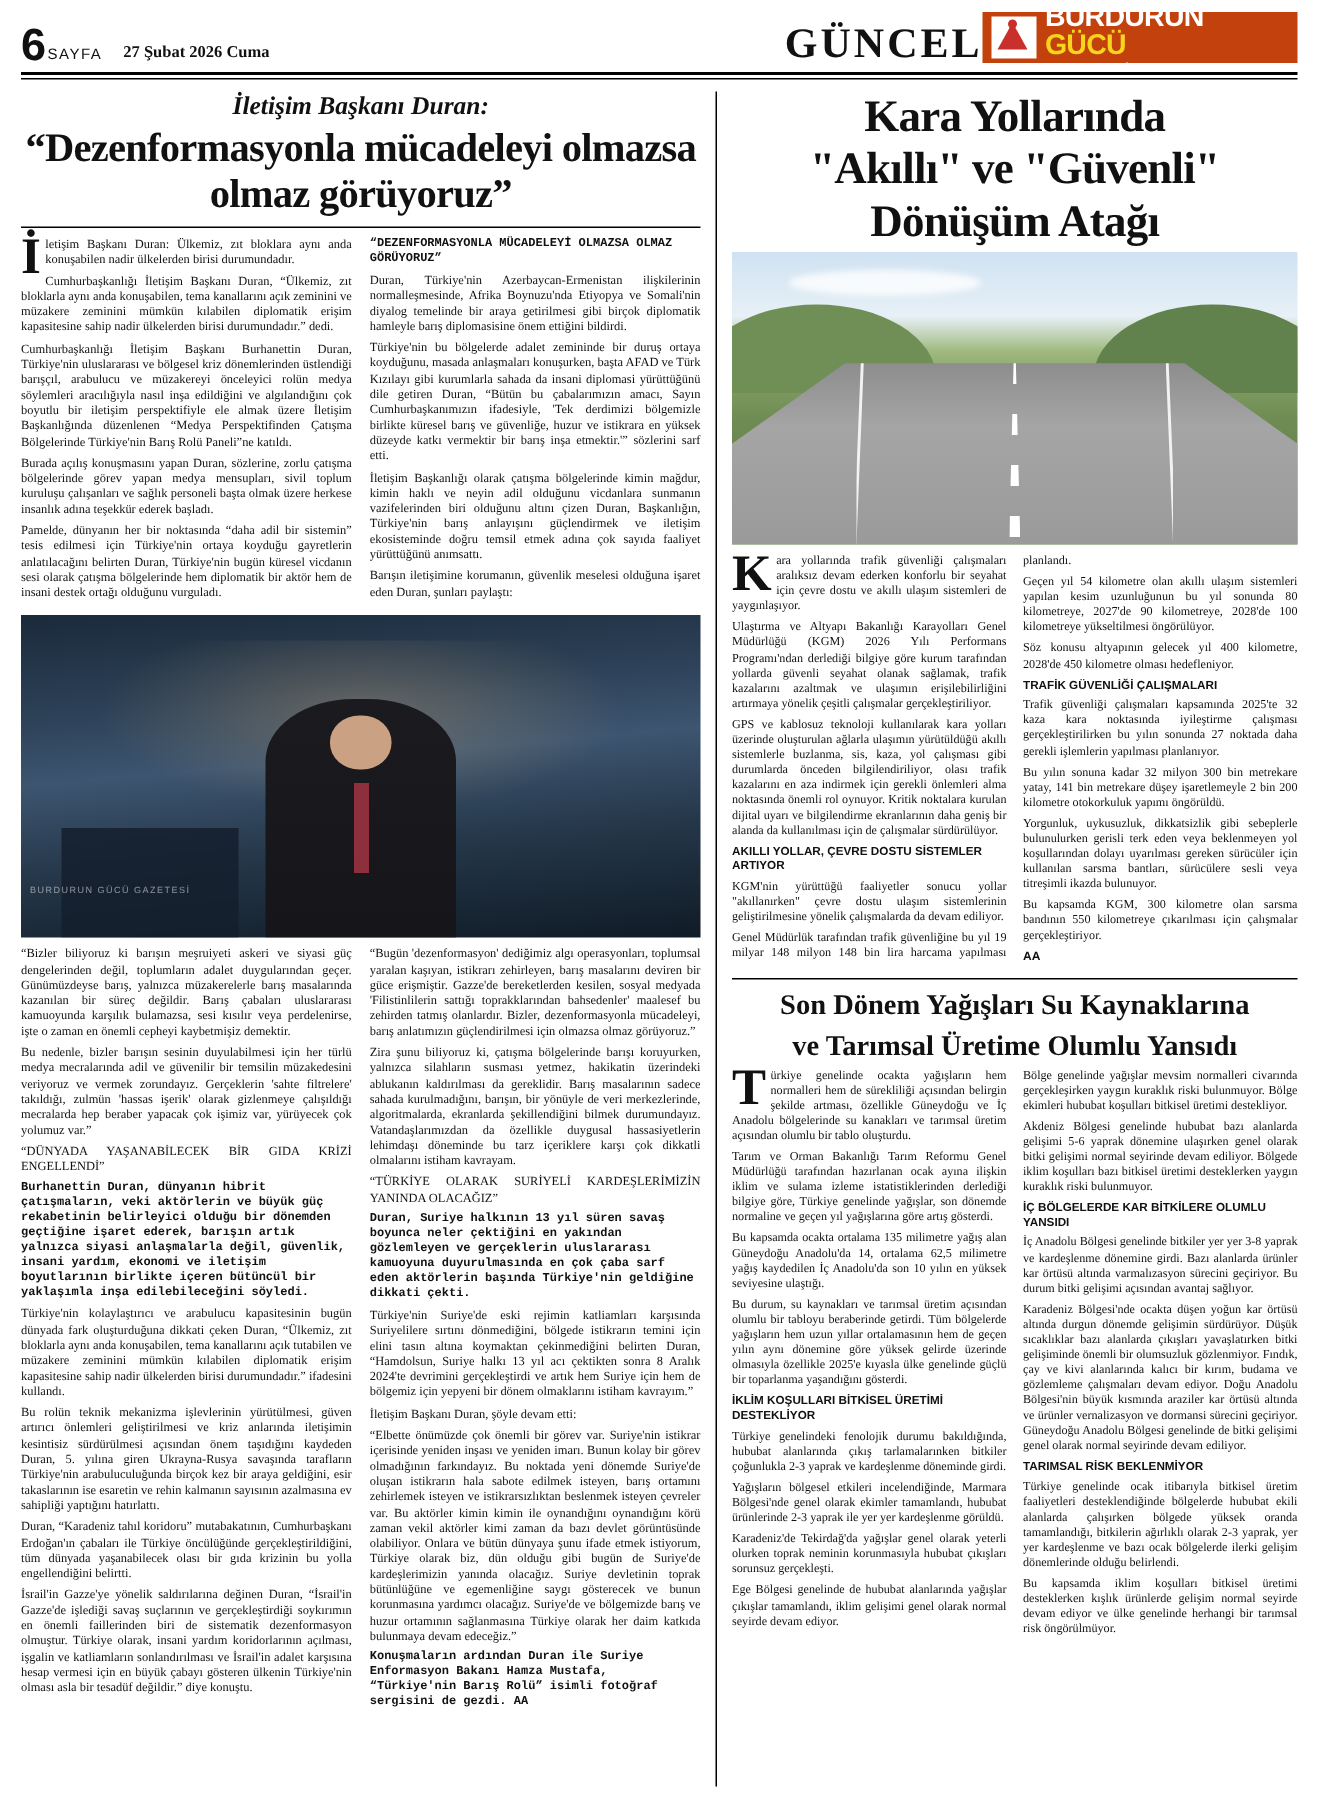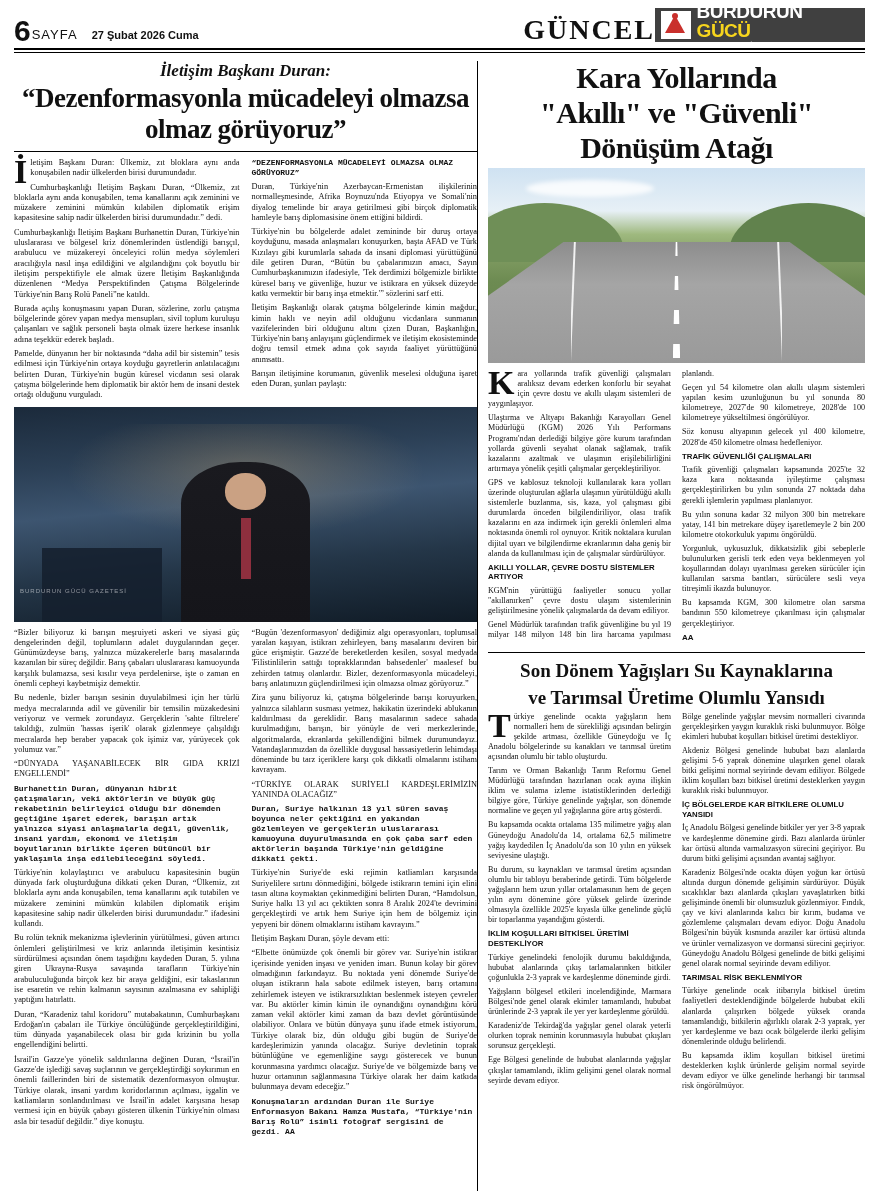--- a/index.html
+++ b/index.html
@@ -29,47 +29,47 @@
   }
   .page-num {
     font-family: "Liberation Sans", sans-serif;
     font-weight: bold;
     font-size: 30px;
     line-height: 26px;
     letter-spacing: -1px;
   }
   .page-num-label {
     font-family: "Liberation Sans", sans-serif;
-    font-size: 13px;
+    font-size: 10px;
     letter-spacing: 1px;
     margin-left: 2px;
     margin-bottom: 2px;
   }
   .masthead-left { display:flex; align-items: flex-end; }
   .masthead-date {
-    font-family: Liberation Sans, sans-serif;
+    font-family: Liberation Serif, serif;
     font-size: 11px;
     margin-left: 14px;
     margin-bottom: 3px;
     font-weight: bold;
     text-align: center;
   }
   .masthead-center {
     flex: 1;
     text-align: right;
     font-family: "Liberation Serif", serif;
     font-weight: bold;
     font-size: 28px;
     letter-spacing: 2px;
     margin-bottom: -2px;
   }
   .masthead-right {
     width: 210px;
     height: 34px;
-    background: #404040;
+    background: #c2410c;
     display: flex;
     align-items: center;
     padding: 2px 6px;
     margin-bottom: 2px;
   }
   .logo-mark {
     width: 30px; height: 28px;
     background: #ffffff;
     margin-right: 6px;
     position: relative;
@@ -101,21 +101,21 @@
   }
   .rule-top { border-top: 2px solid #000; margin: 4px 0 0 0; }
   .rule-thin { border-top: 1px solid #000; margin-top: 2px; }
 
   
   .columns {
     display: flex;
     margin-top: 8px;
     height: 1130px;
   }
-  .left-block { width: 464px; border-right: 1px solid #000; }
+  .left-block { width: 464px; padding-right: 10px; border-right: 1px solid #000; }
   .right-block { width: 387px; padding-left: 10px; }
 
   
   .kicker {
     text-align:center;
     font-family:"Liberation Serif", serif;
     font-style: italic;
     font-weight:bold;
     font-size:17px;
     margin-bottom: 2px;

